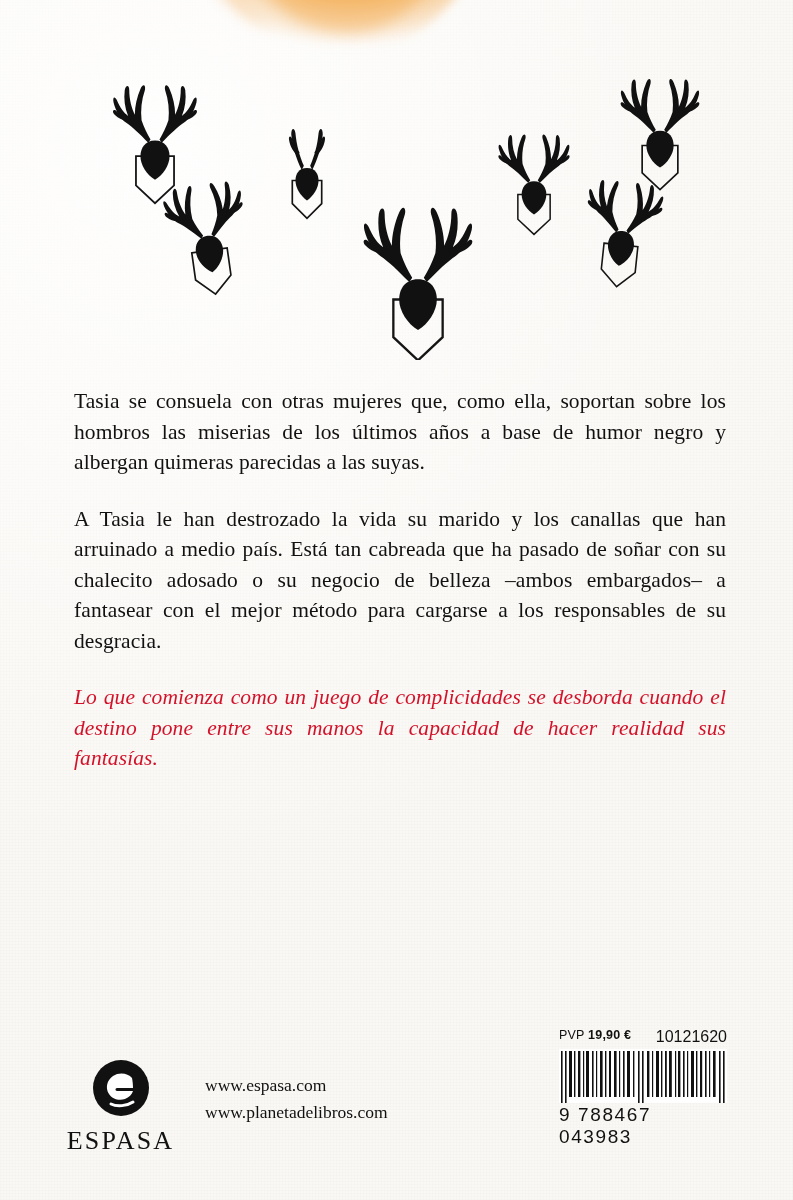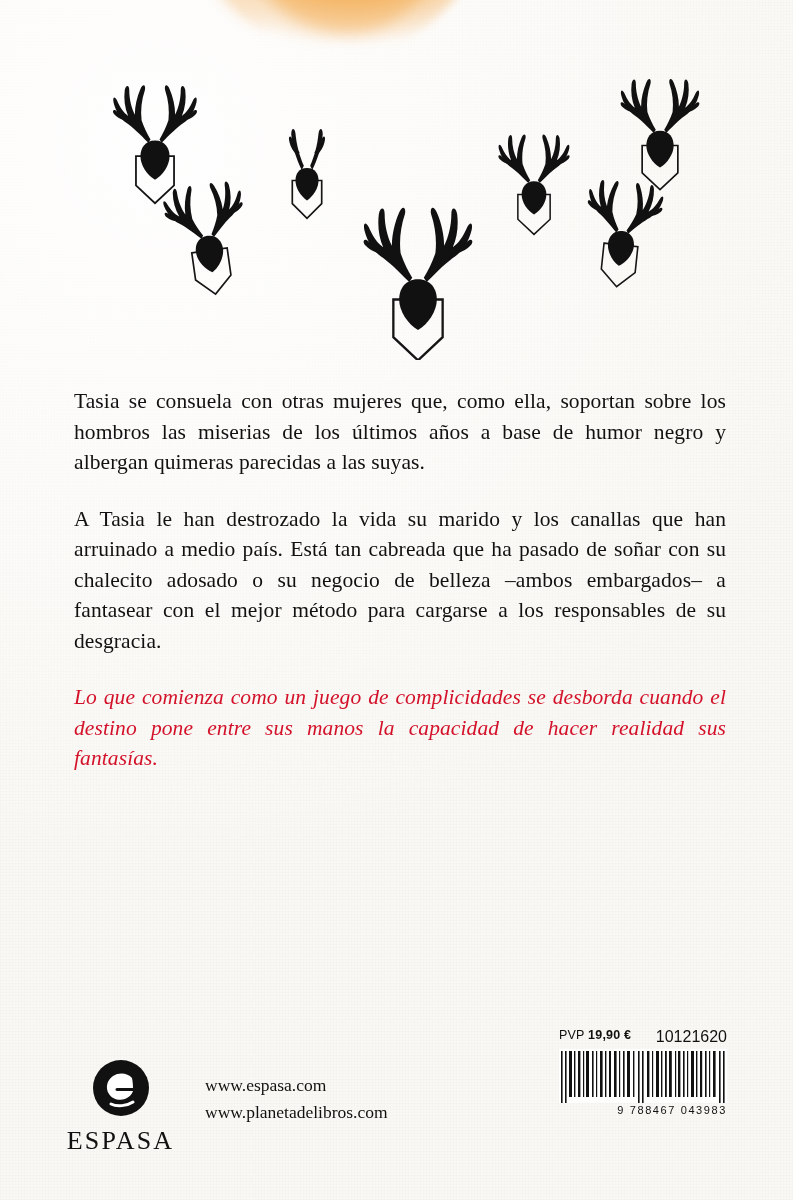--- a/index.html
+++ b/index.html
@@ -129,25 +129,25 @@
     background: #fff;
     padding: 2px 0 0 0;
   }
   #barcode .bars {
     height: 52px;
     width: 168px;
     display: block;
   }
   #isbn-text {
     font-family: "Liberation Sans", sans-serif;
-    font-size: 11px;
+    font-size: 19px;
     letter-spacing: 1.6px;
     color: #111;
     margin-top: 1px;
-    text-align: right;
+    text-align: left;
   }
 </style>
 </head>
 <body>
 
 <div id="page">
 
   <svg id="watercolor" viewBox="0 0 340 230" xmlns="http://www.w3.org/2000/svg">
     <defs>
       <radialGradient id="wg" cx="50%" cy="35%" r="62%">

